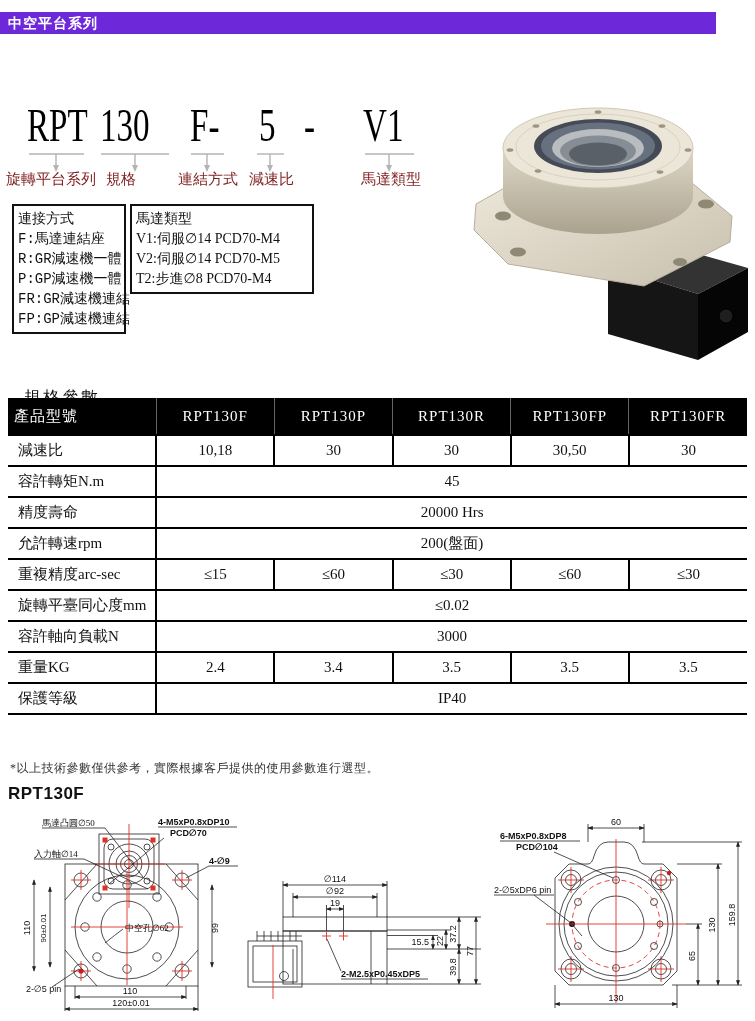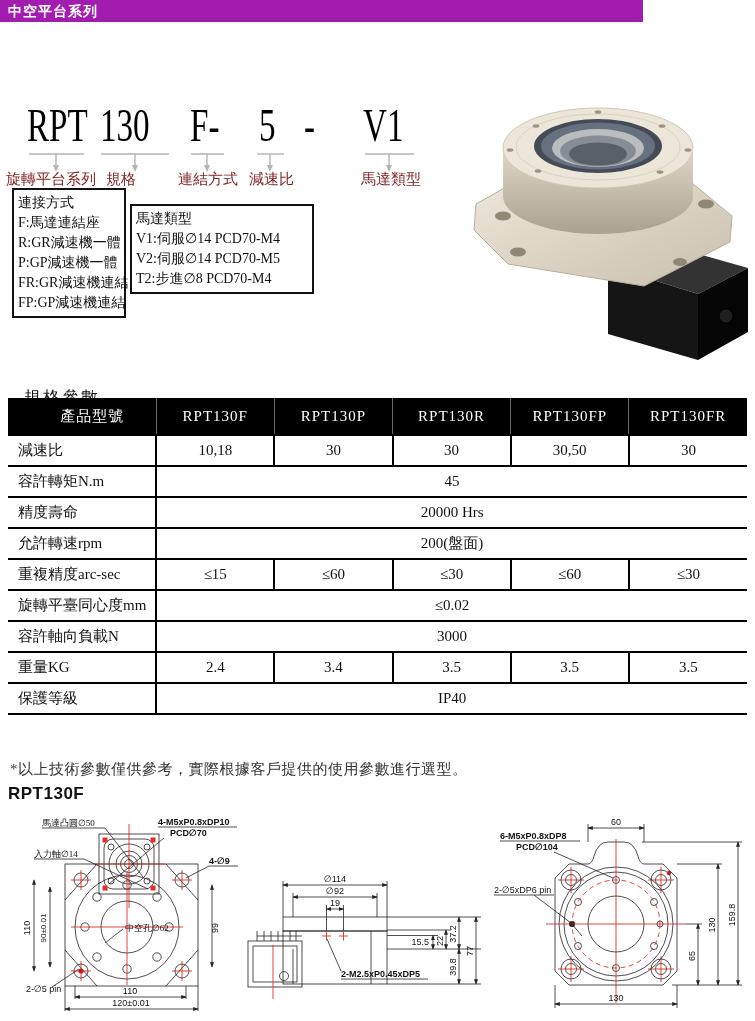--- a/index.html
+++ b/index.html
@@ -1,40 +1,40 @@
 <!DOCTYPE html>
 <html><head>
 <meta charset="utf-8">
 <style>
   html,body{margin:0;padding:0;background:#fff;}
   #page{position:relative;width:755px;height:1021px;background:#fff;overflow:hidden;
         font-family:"Liberation Serif","DejaVu Serif",serif;color:#111;}
   
-  #topbar{position:absolute;left:0;top:0;width:643px;height:22px;background:#a21caf;}
+  #topbar{position:absolute;left:0;top:12px;width:716px;height:22px;background:#6d28d9;}
   #topbar span{display:inline-block;padding-left:8px;line-height:22px;color:#fff;
         font-family:"Liberation Sans","DejaVu Sans",sans-serif;font-weight:bold;font-size:14px;letter-spacing:1px;}
   
   .mpart{position:absolute;top:100px;font-size:46px;line-height:52px;white-space:nowrap;
         transform:scaleX(0.72);transform-origin:left top;color:#000;}
   #connector-svg{position:absolute;left:0;top:151px;}
   .mlabel{position:absolute;top:170px;font-size:15px;white-space:nowrap;color:#7f1d1d;}
   
   .optbox{position:absolute;border:2px solid #111;padding:3px 4px;font-size:14px;line-height:20px;white-space:nowrap;background:#fff;}
-  #box-connection{left:12px;top:188px;width:102px;}
+  #box-connection{left:12px;top:204px;width:102px;font-family:Liberation Mono, monospace;}
   #box-motor{left:130px;top:204px;width:172px;}
   
   #specs-title{position:absolute;left:8px;top:370px;font-size:17px;font-weight:normal;margin:16px;letter-spacing:2px;}
-  #spec-footnote{position:absolute;left:10px;top:760px;font-size:15px;color:#333;letter-spacing:0.5px;}
+  #spec-footnote{position:absolute;left:10px;top:760px;font-size:12px;color:#333;letter-spacing:0.5px;}
   #drawing-title{position:absolute;left:8px;top:784px;margin:0;font-size:17px;
         font-family:"Liberation Sans","DejaVu Sans",sans-serif;font-weight:bold;letter-spacing:0.5px;}
   
   #spec-table{position:absolute;left:8px;top:398px;width:739px;border-collapse:collapse;table-layout:fixed;font-size:15px;}
   #spec-table col.c0{width:148px;} #spec-table col.cv{width:118px;}
   #spec-table th{background:#000;color:#fff;font-weight:normal;height:34px;font-size:15px;letter-spacing:1px;}
-  #spec-table th.lab{text-align:center;padding-left:22px;}
+  #spec-table th.lab{text-align:left;padding-left:6px;}
   #spec-table th+th{border-left:1px solid #666;}
   #spec-table td{height:29px;border-top:2px solid #000;text-align:center;padding:0;}
   #spec-table tr:last-child td{border-bottom:2px solid #000;}
   #spec-table td.lab{text-align:left;padding-left:10px;border-right:2px solid #000;}
   #spec-table td.sep{border-left:2px solid #000;}
   
   text{font-family:"Liberation Sans","DejaVu Sans",sans-serif;}
   .dimt{font-size:9px;fill:#111;}
   .calt{font-size:9px;fill:#111;}
   .caltb{font-size:9px;font-weight:bold;fill:#111;}

